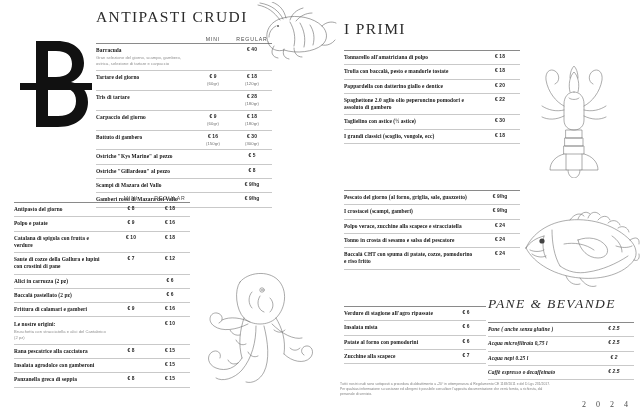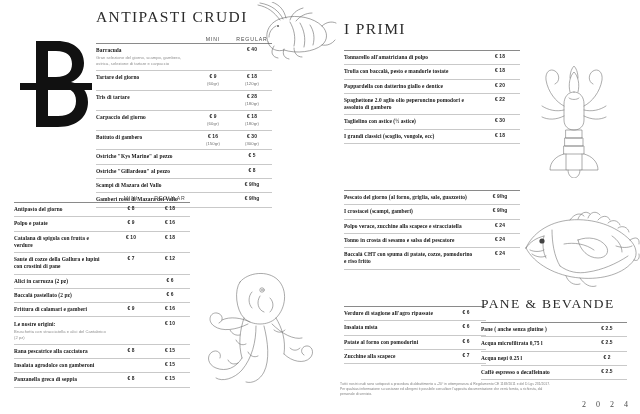--- a/index.html
+++ b/index.html
@@ -428,21 +428,21 @@
           </div>
           <div class="row row-last">
             <div class="rname">
               <div class="t">Zucchine alla scapece</div>
             </div>
             <div class="price w-one">€ 7</div>
           </div>
         </div>
     </div>
 
-    <div style="position:absolute; left:145px; top:288px; width:146px;">
+    <div style="position:absolute; left:152px; top:288px; width:146px;font-style:italic;">
       <div class="sec-title med">PANE &amp; BEVANDE</div>
       <div class="rows" id="bevande-rows" style="margin-top:10px;">
           <div class="row">
             <div class="rname">
               <div class="t">Pane ( anche senza glutine )</div>
             </div>
             <div class="price w-one">€ 2.5</div>
           </div>
           <div class="row">
             <div class="rname">

